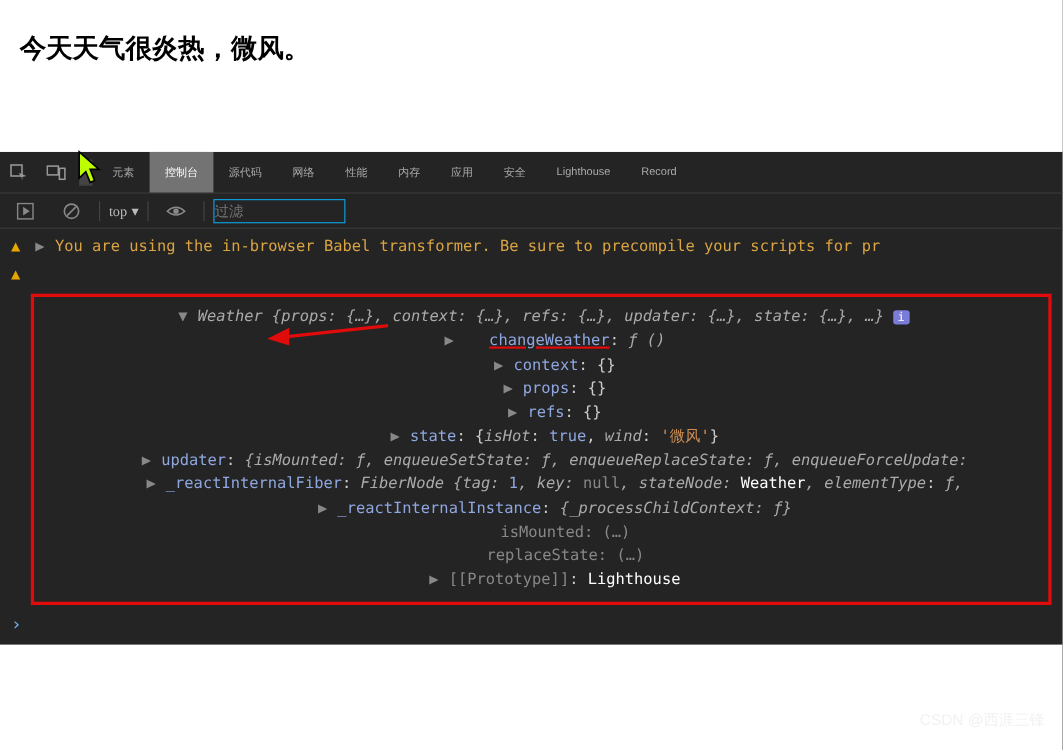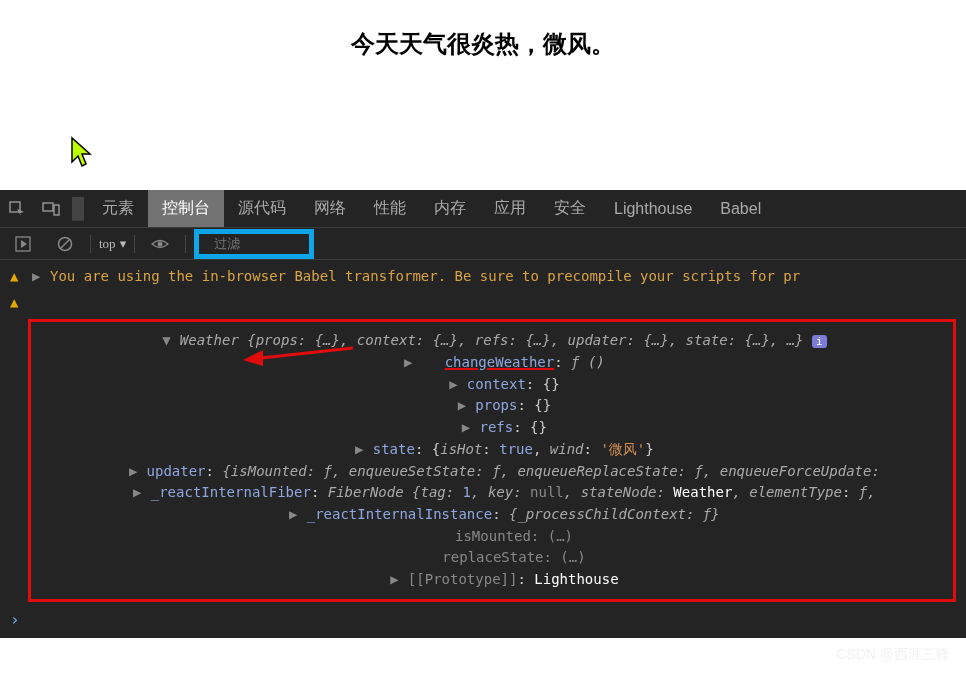--- a/index.html
+++ b/index.html
@@ -1,28 +1,28 @@
 <!DOCTYPE html>
 <html><head>
 <meta charset="utf-8">
 <style>
 * { margin: 0; padding: 0; box-sizing: border-box; }
 body { font-family: -apple-system, "Segoe UI", Arial, sans-serif; width: 966px; height: 682px; background: #fff; overflow: hidden; }
-.page-top { background: #fff; padding: 28px 18px 0; height: 190px; position: relative; text-align: center; }
+.page-top { background: #fff; padding: 28px 18px 0; height: 138px; position: relative; }
 .page-top h1 { font-size: 24px; font-weight: 700; color: #000; }
 .cursor { position: absolute; left: 70px; top: 136px; }
 .devtools { background: #242424; color: #d4d4d4; font-family: Consolas, Menlo, monospace; }
-.tabs { display: flex; align-items: center; border-bottom: 1px solid #3a3a3a; height: 38px; font-family: "Microsoft YaHei", sans-serif; font-size: 16px; color: #aaa; }
+.tabs { display: flex; align-items: center; border-bottom: 1px solid #3a3a3a; height: 38px; font-family: "Microsoft YaHei", sans-serif; font-size: 10px; color: #aaa; }
 .tab { padding: 0 14px; height: 100%; display: flex; align-items: center; cursor: pointer; }
 .tab.active { background: #737373; color: #fff; }
 .tb-icon { width: 34px; display: flex; justify-content: center; align-items: center; height: 100%; }
 .toolbar { display: flex; align-items: center; border-bottom: 1px solid #3a3a3a; height: 32px; padding: 0 6px; gap: 8px; font-family: Liberation Serif, serif; }
 .toolbar .sep { width: 1px; height: 18px; background: #444; }
 .toolbar .sel { color: #bbb; font-size: 13px; display: flex; align-items: center; gap: 4px; }
-.filter-input { background: transparent; border: 5px solid #0ea5e9; color: #ccc; padding: 2px 15px; font-size: 13px; width: 120px; font-family: inherit; }
+.filter-input { background: transparent; border: 1px solid #0ea5e9; color: #ccc; padding: 2px 0; font-size: 13px; width: 120px; font-family: inherit; }
 .messages { padding: 4px 0; font-size: 14px; line-height: 1.55; }
 .msg { display: flex; padding: 2px 10px; gap: 8px; }
 .warn-ico { color: #e6a700; width: 14px; }
 .yellow { color: #d9a441; }
 .link { color: #6db3f2; text-decoration: underline; }
 .tri { color: #888; width: 10px; display: inline-block; }
 .obj-box { border: 3px solid #e20b0b; margin: 4px 10px 4px 28px; padding: 8px 6px 8px 10px; position: relative; }
 .row { white-space: nowrap; overflow: hidden; text-align: center; }
 .key { color: #8fa7e0; }
 .key-u { color: #8fa7e0; text-decoration: underline; text-decoration-color: #e20b0b; text-decoration-thickness: 2px; margin-left: 23px; }
@@ -69,21 +69,21 @@
     <div class="toolbar sep" style="width:1px;height:24px;background:#444;margin:0 4px"></div>
     <div class="tab">元素</div>
     <div class="tab active">控制台</div>
     <div class="tab">源代码</div>
     <div class="tab">网络</div>
     <div class="tab">性能</div>
     <div class="tab">内存</div>
     <div class="tab">应用</div>
     <div class="tab">安全</div>
     <div class="tab">Lighthouse</div>
-    <div class="tab">Babel</div>
+    <div class="tab">Record</div>
   </div>
 
   <div class="toolbar">
     <div class="tb-icon">
         <svg width="16" height="16" viewBox="0 0 16 16">
           <rect x="1" y="1" width="14" height="14" fill="none" stroke="#888" stroke-width="1.3"></rect>
           <path d="M6 4 L12 8 L6 12 Z" fill="#888"></path>
         </svg>
       </div>
     <div class="tb-icon">

